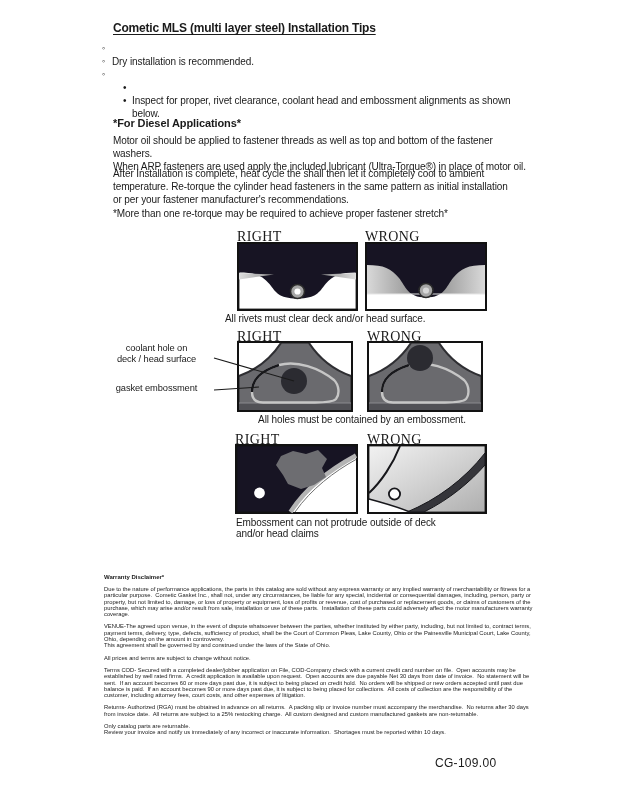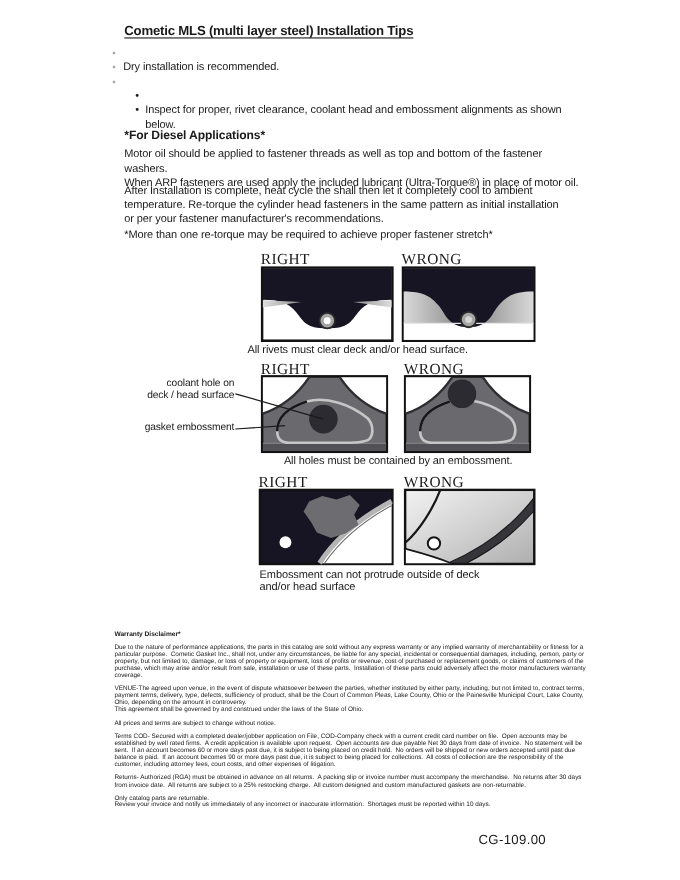--- a/index.html
+++ b/index.html
@@ -11,21 +11,21 @@
   .bullets{left:102px;top:42px;font-size:10px;line-height:13px;letter-spacing:-0.1px;width:430px;}
   .b{display:flex;}
   .b .mk{width:10px;flex:0 0 10px;font-size:9px;}
   .b.sub{margin-left:21px;}
   .b.sub .mk{width:9px;flex:0 0 9px;font-size:10px;}
   .h-diesel{left:113px;top:117px;font-size:11px;font-weight:700;letter-spacing:-0.1px;}
   .para{left:113px;width:420px;font-size:10px;line-height:13px;letter-spacing:-0.1px;white-space:pre-wrap;}
   .p1{top:134px;} .p2{top:167px;} .p3{top:207px;}
   .dlabel{font-size:14px;letter-spacing:0.4px;font-family:Liberation Serif, serif;}
   .cap{font-size:10px;letter-spacing:-0.1px;white-space:pre-wrap;line-height:11px;}
-  .ann{width:113px;left:100px;text-align:right;font-size:9.3px;line-height:10.5px;white-space:pre-wrap;letter-spacing:-0.1px;}
+  .ann{width:113px;left:100px;text-align:center;font-size:9.3px;line-height:10.5px;white-space:pre-wrap;letter-spacing:-0.1px;}
   .warranty{left:104px;top:574px;width:430px;}
   .warranty h4{margin:0 0 6px 0;font-size:6px;font-weight:700;}
   .warranty p{margin:0 0 6px 0;font-size:5.8px;line-height:6.3px;white-space:pre-wrap;letter-spacing:0;}
   .pagenum{left:390px;top:756px;font-size:12px;letter-spacing:0.3px;margin-left:45px;}
   svg{display:block;}
 </style>
 </head>
 <body>
 
 <div class="page">
@@ -164,21 +164,21 @@
     </defs>
     <rect x="1.2" y="1.2" width="117.6" height="67.6" fill="url(#silver)" stroke="#121212" stroke-width="2.4"></rect>
     <path d="M33,2 C26,20 14,38 2,49" stroke="#17171b" stroke-width="2" fill="none"></path>
     <path d="M118,9 C97,36 69,56 40,68 L57,68 C83,55 103,38 118,21 Z" fill="#35353a" stroke="#17171b" stroke-width="1"></path>
     <path d="M2,55 C17,59 31,63 43,68 L2,68 Z" fill="#ffffff"></path>
     <path d="M2,55 C17,59 31,63 43,68" stroke="#17171b" stroke-width="1.5" fill="none"></path>
     <circle cx="27.5" cy="50" r="5.6" fill="#ffffff" stroke="#17171b" stroke-width="1.8"></circle>
   </svg>
 
   <div class="abs cap" style="left:236px;top:517px;">Embossment can not protrude outside of deck
-and/or head surface</div>
+and/or head claims</div>
 
   <div class="abs warranty">
     <h4>Warranty Disclaimer*</h4>
     <p>Due to the nature of performance applications, the parts in this catalog are sold without any express warranty or any implied warranty of merchantability or fitness for a particular purpose.  Cometic Gasket Inc., shall not, under any circumstances, be liable for any special, incidental or consequential damages, including, person, party or property, but not limited to, damage, or loss of property or equipment, loss of profits or revenue, cost of purchased or replacement goods, or claims of customers of the purchase, which may arise and/or result from sale, installation or use of these parts.  Installation of these parts could adversely affect the motor manufacturers warranty coverage.</p>
     <p>VENUE-The agreed upon venue, in the event of dispute whatsoever between the parties, whether instituted by either party, including, but not limited to, contract terms, payment terms, delivery, type, defects, sufficiency of product, shall be the Court of Common Pleas, Lake County, Ohio or the Painesville Municipal Court, Lake County, Ohio, depending on the amount in controversy.
 This agreement shall be governed by and construed under the laws of the State of Ohio.</p>
     <p>All prices and terms are subject to change without notice.</p>
     <p>Terms COD- Secured with a completed dealer/jobber application on File, COD-Company check with a current credit card number on file.  Open accounts may be established by well rated firms.  A credit application is available upon request.  Open accounts are due payable Net 30 days from date of invoice.  No statement will be sent.  If an account becomes 60 or more days past due, it is subject to being placed on credit hold.  No orders will be shipped or new orders accepted until past due balance is paid.  If an account becomes 90 or more days past due, it is subject to being placed for collections.  All costs of collection are the responsibility of the customer, including attorney fees, court costs, and other expenses of litigation.</p>
     <p>Returns- Authorized (RGA) must be obtained in advance on all returns.  A packing slip or invoice number must accompany the merchandise.  No returns after 30 days from invoice date.  All returns are subject to a 25% restocking charge.  All custom designed and custom manufactured gaskets are non-returnable.</p>
     <p>Only catalog parts are returnable.

